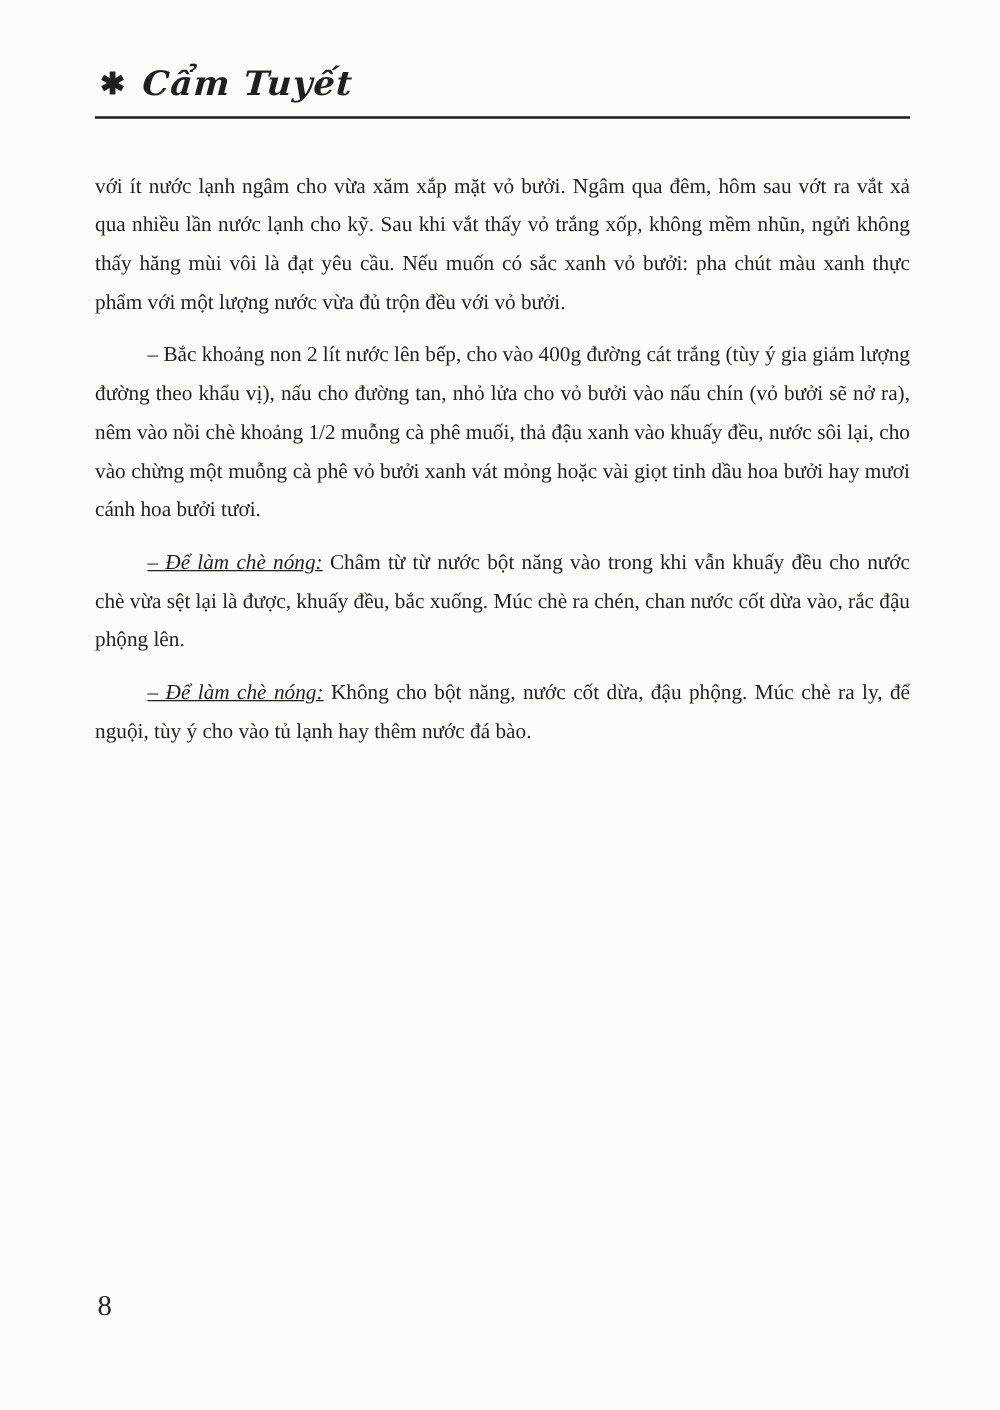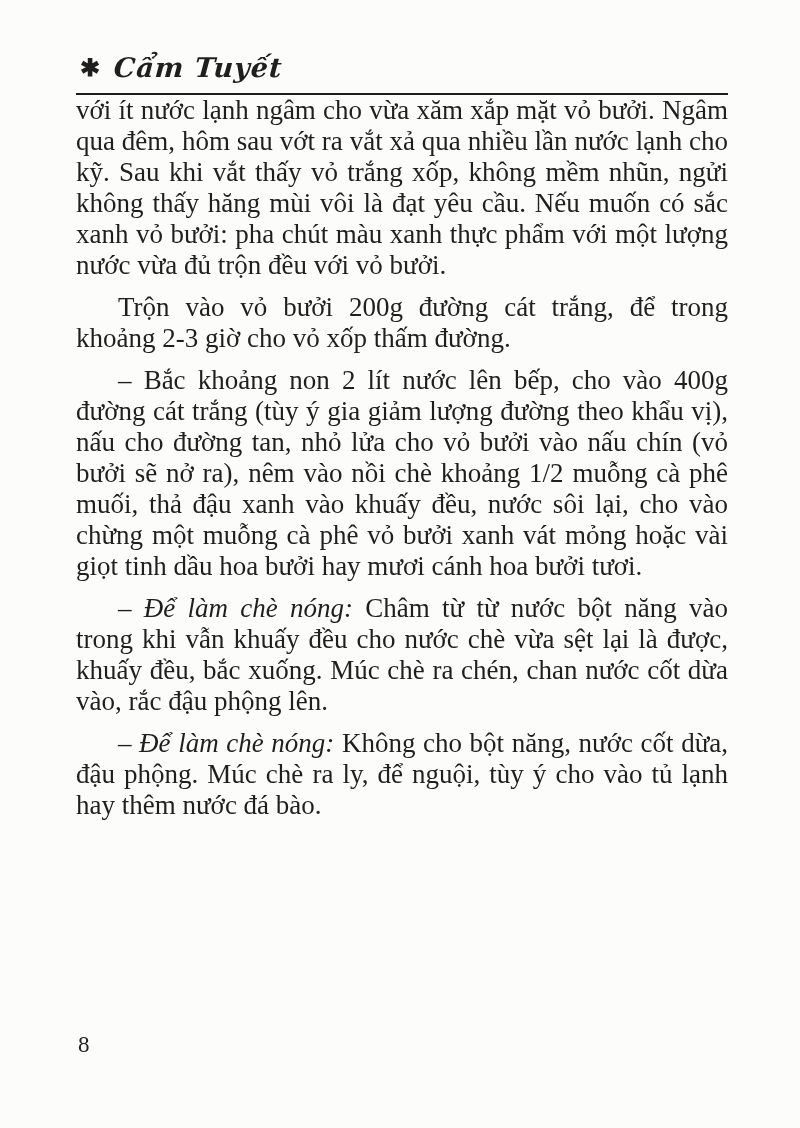--- a/index.html
+++ b/index.html
@@ -39,38 +39,40 @@
     line-height: 1;
     transform: skewX(-4deg);
   }
   .header-rule {
     border: 0;
     border-top: 2.5px solid #1c1c1c;
     margin: 12px 0 0 0;
     width: 100%;
   }
   .body-text {
-    font-size: 27px;
+    margin-top: 38px;
+    font-size: 17px;
     line-height: 31px;
     text-align: justify;
   }
   .body-text p {
     margin: 0 0 11px 0;
   }
   .body-text p.indent {
     text-indent: 42px;
   }
   .body-text p.heading {
     font-weight: bold;
     text-indent: 42px;
     margin-top: 4px;
     margin-bottom: 11px;
   }
   .body-text em.lead {
     font-style: italic;
+    text-decoration: underline;
   }
   .page-number {
     position: absolute;
     left: 78px;
     top: 1032px;
     font-size: 23px;
     color: #222;
   }
 </style>
 </head>
@@ -80,21 +82,20 @@
 
   <div class="header">
     <span class="header-symbol">✱</span>
     <span class="header-title">Cẩm Tuyết</span>
   </div>
 
   <hr class="header-rule">
 
   <div class="body-text" id="body-container">
       <p class="">với ít nước lạnh ngâm cho vừa xăm xắp mặt vỏ bưởi. Ngâm qua đêm, hôm sau vớt ra vắt xả qua nhiều lần nước lạnh cho kỹ. Sau khi vắt thấy vỏ trắng xốp, không mềm nhũn, ngửi không thấy hăng mùi vôi là đạt yêu cầu. Nếu muốn có sắc xanh vỏ bưởi: pha chút màu xanh thực phẩm với một lượng nước vừa đủ trộn đều với vỏ bưởi.</p>
-      <p class="indent">Trộn vào vỏ bưởi 200g đường cát trắng, để trong khoảng 2-3 giờ cho vỏ xốp thấm đường.</p>
       <p class="indent">– Bắc khoảng non 2 lít nước lên bếp, cho vào 400g đường cát trắng (tùy ý gia giảm lượng đường theo khẩu vị), nấu cho đường tan, nhỏ lửa cho vỏ bưởi vào nấu chín (vỏ bưởi sẽ nở ra), nêm vào nồi chè khoảng 1/2 muỗng cà phê muối, thả đậu xanh vào khuấy đều, nước sôi lại, cho vào chừng một muỗng cà phê vỏ bưởi xanh vát mỏng hoặc vài giọt tinh dầu hoa bưởi hay mươi cánh hoa bưởi tươi.</p>
       <p class="indent"><em class="lead">– Để làm chè nóng:</em> Châm từ từ nước bột năng vào trong khi vẫn khuấy đều cho nước chè vừa sệt lại là được, khuấy đều, bắc xuống. Múc chè ra chén, chan nước cốt dừa vào, rắc đậu phộng lên.</p>
       <p class="indent"><em class="lead">– Để làm chè nóng:</em> Không cho bột năng, nước cốt dừa, đậu phộng. Múc chè ra ly, để nguội, tùy ý cho vào tủ lạnh hay thêm nước đá bào.</p>
     </div>
 
   <div class="page-number">8</div>
 
 </div>
 
 </body></html>

